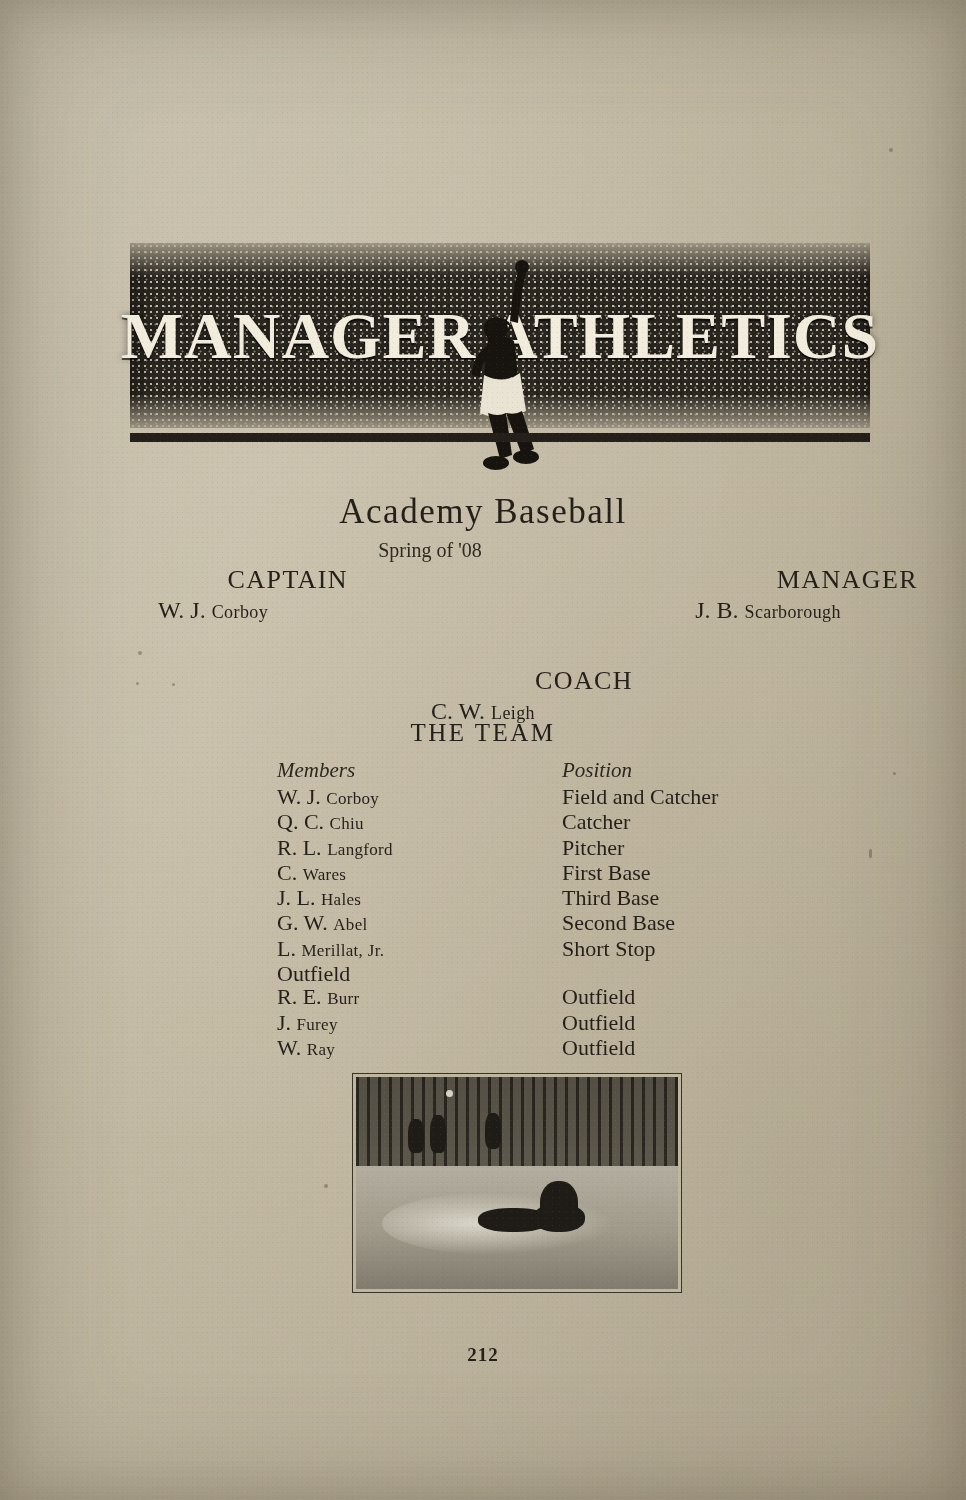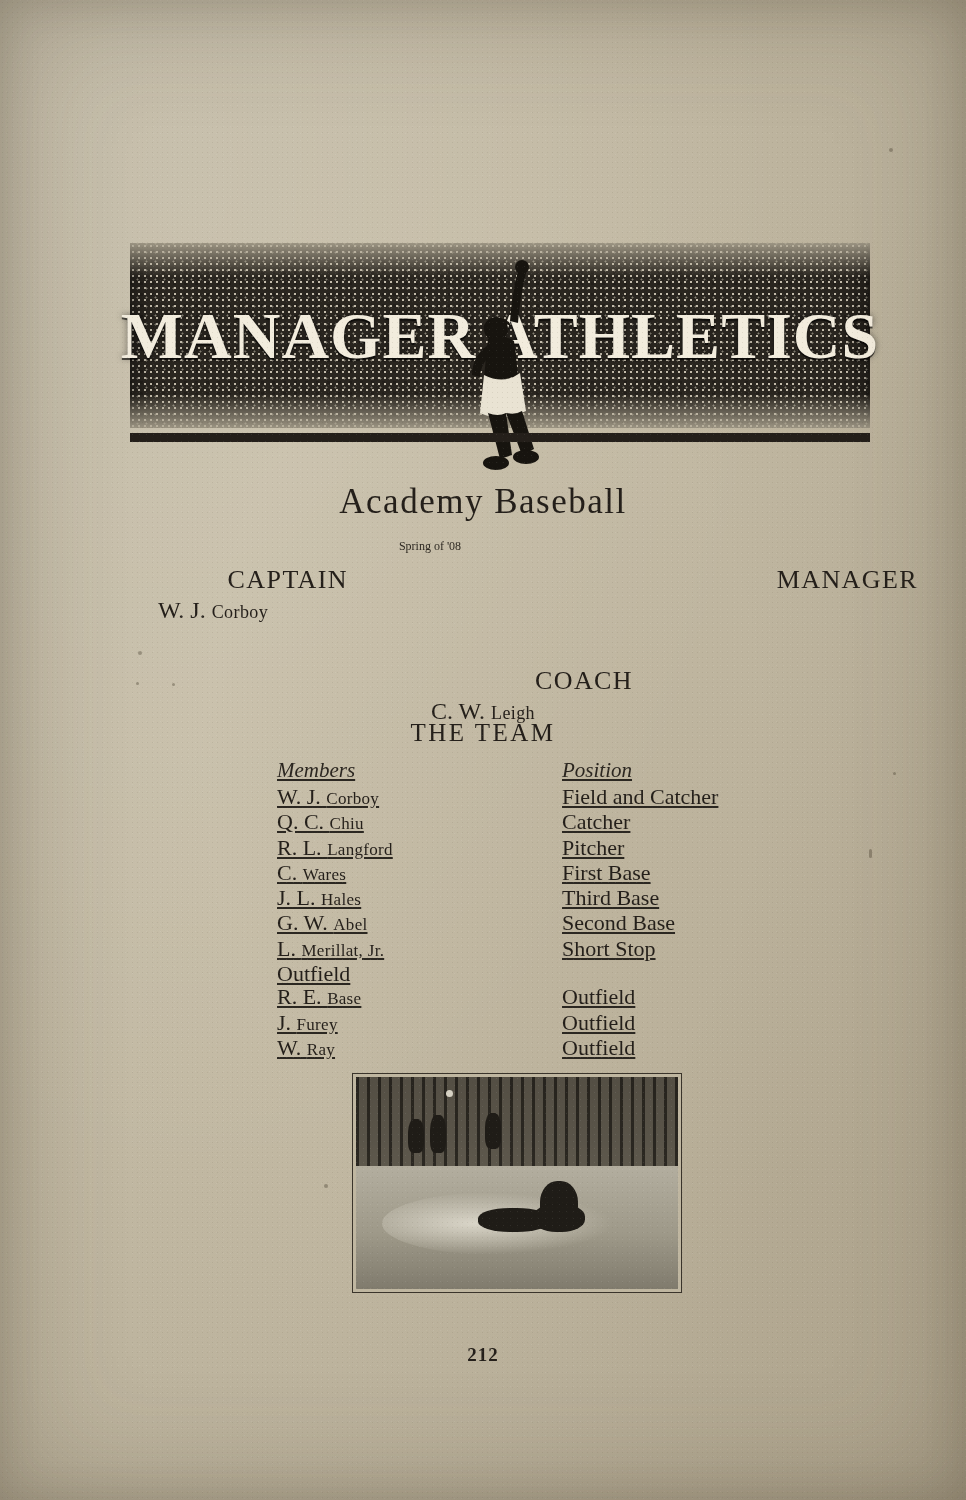--- a/index.html
+++ b/index.html
@@ -116,35 +116,35 @@
     position: absolute;
     left: 318px;
     top: 14px;
     width: 130px;
     height: 250px;
   }
 
   
   .doc-title {
     position: absolute;
-    top: 482px;
+    top: 492px;
     left: 0;
     width: 966px;
     text-align: center;
     font-size: 35px;
     letter-spacing: 1.5px;
     color: #241f1a;
   }
   .doc-subtitle {
     position: absolute;
     top: 539px;
     left: 0;
     width: 860px;
     text-align: center;
-    font-size: 12px;
+    font-size: 20px;
     color: #2e2922;
   }
 
   .role-block { position: absolute; }
   .role-title {
     font-size: 26px;
     letter-spacing: 1.4px;
     color: #241f1a;
     text-align: right;
     white-space: nowrap;
@@ -172,21 +172,20 @@
     letter-spacing: 2.5px;
     color: #241f1a;
   }
 
   
   .roster {
     position: absolute;
     left: 277px;
     top: 758px;
     width: 470px;
-    text-decoration: underline;
   }
   .roster-head {
     display: flex;
     font-style: italic;
     font-size: 21px;
     color: #2b2620;
     margin-bottom: 2px;
   }
   .roster-row {
     display: flex;
@@ -305,20 +304,21 @@
   <div class="doc-title">Academy Baseball</div>
   <div class="doc-subtitle">Spring of '08</div>
 
   <div class="role-block" id="captain-block">
     <div class="role-title">CAPTAIN</div>
     <div class="role-name"><span>W. J. </span><span class="sc">Corboy</span></div>
   </div>
 
   <div class="role-block" id="manager-block">
     <div class="role-title">MANAGER</div>
+    <div class="role-name"><span>J. B. </span><span class="sc">Scarborough</span></div>
   </div>
 
   <div class="role-block" id="coach-block">
     <div class="role-title">COACH</div>
     <div class="role-name"><span>C. W. </span><span class="sc">Leigh</span></div>
   </div>
 
   <div class="team-heading">THE TEAM</div>
 
   <div class="roster">
@@ -352,21 +352,21 @@
           <div class="col-position">Second Base</div>
         </div>
         <div class="roster-row">
           <div class="col-member"><span>L. </span><span class="sc">Merillat, Jr.</span></div>
           <div class="col-position">Short Stop</div>
         </div>
         <div class="roster-row">
           <div class="col-position">Outfield</div>
         </div>
         <div class="roster-row">
-          <div class="col-member"><span>R. E. </span><span class="sc">Base</span></div>
+          <div class="col-member"><span>R. E. </span><span class="sc">Burr</span></div>
           <div class="col-position">Outfield</div>
         </div>
         <div class="roster-row">
           <div class="col-member"><span>J. </span><span class="sc">Furey</span></div>
           <div class="col-position">Outfield</div>
         </div>
         <div class="roster-row">
           <div class="col-member"><span>W. </span><span class="sc">Ray</span></div>
           <div class="col-position">Outfield</div>
         </div>

